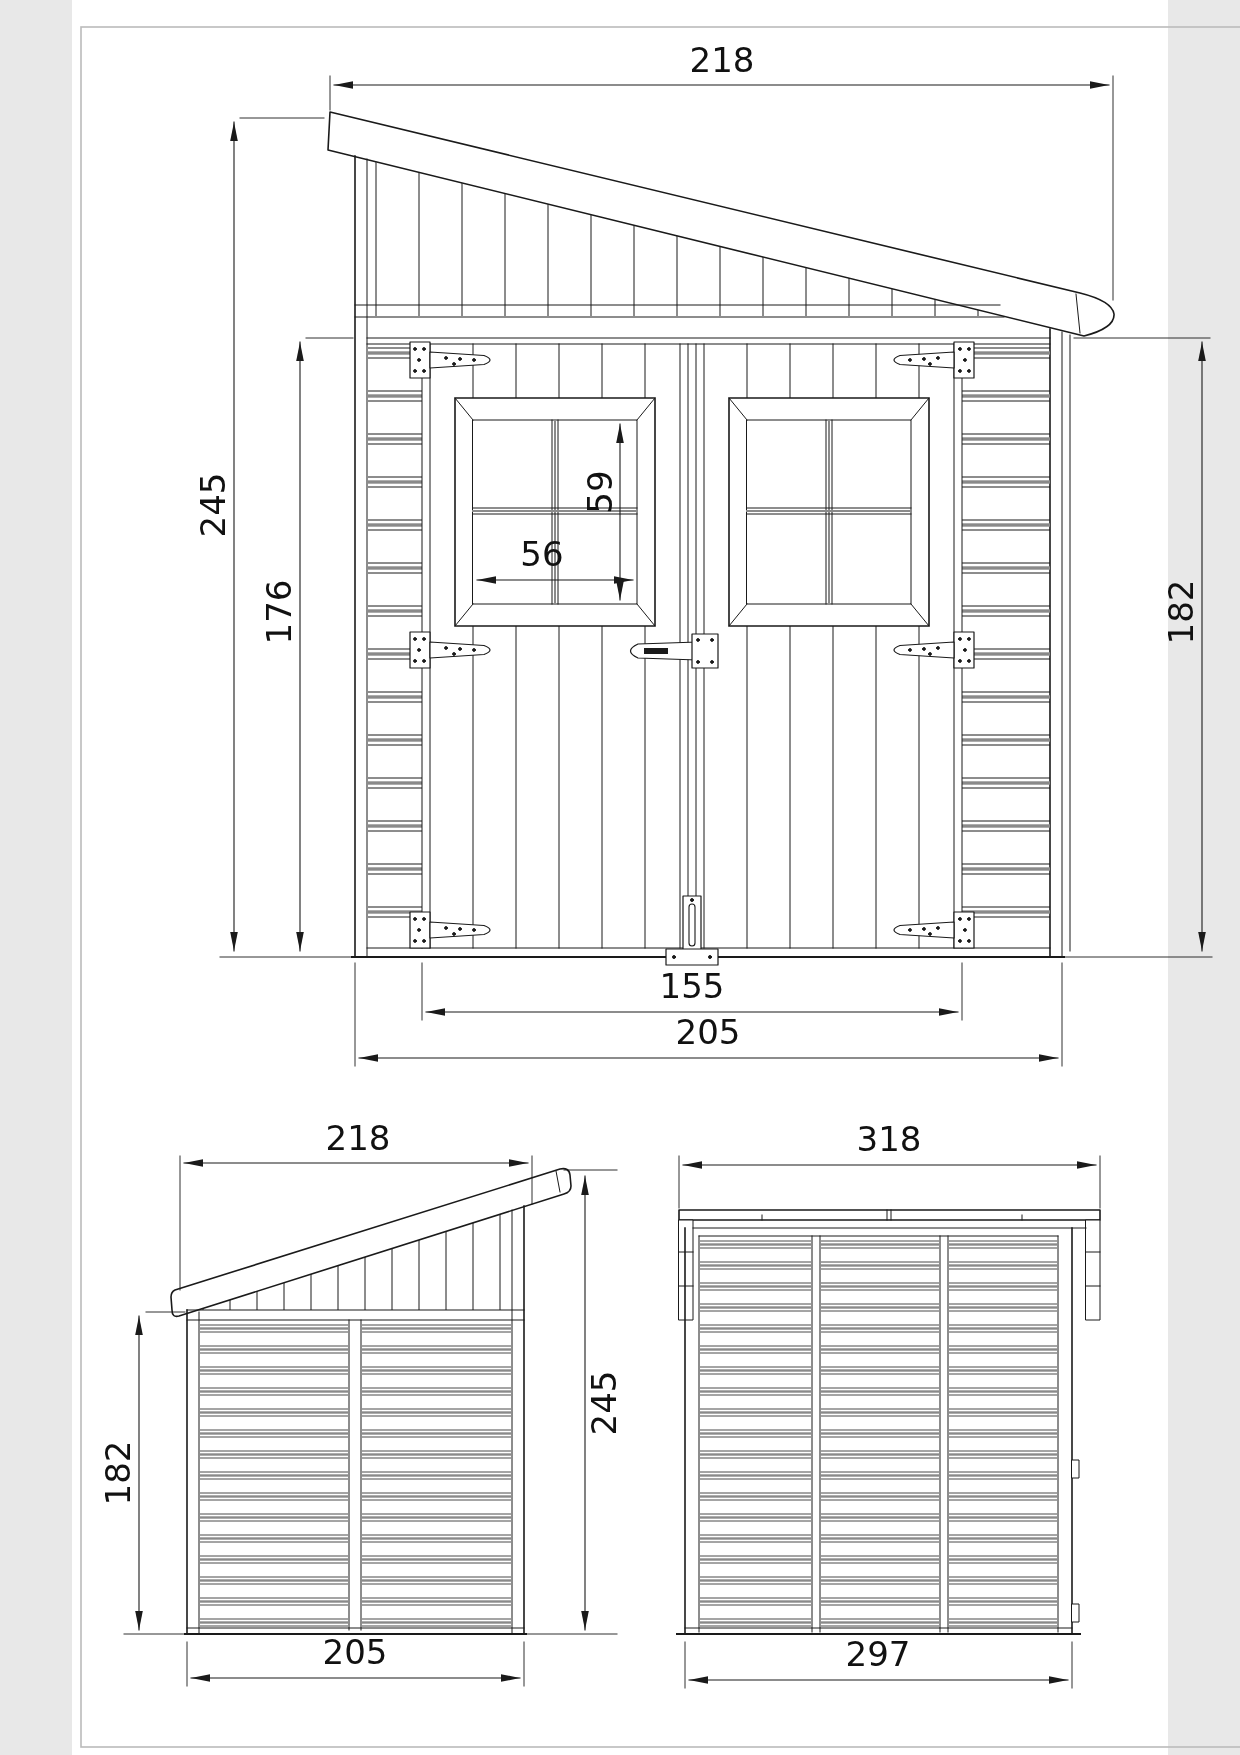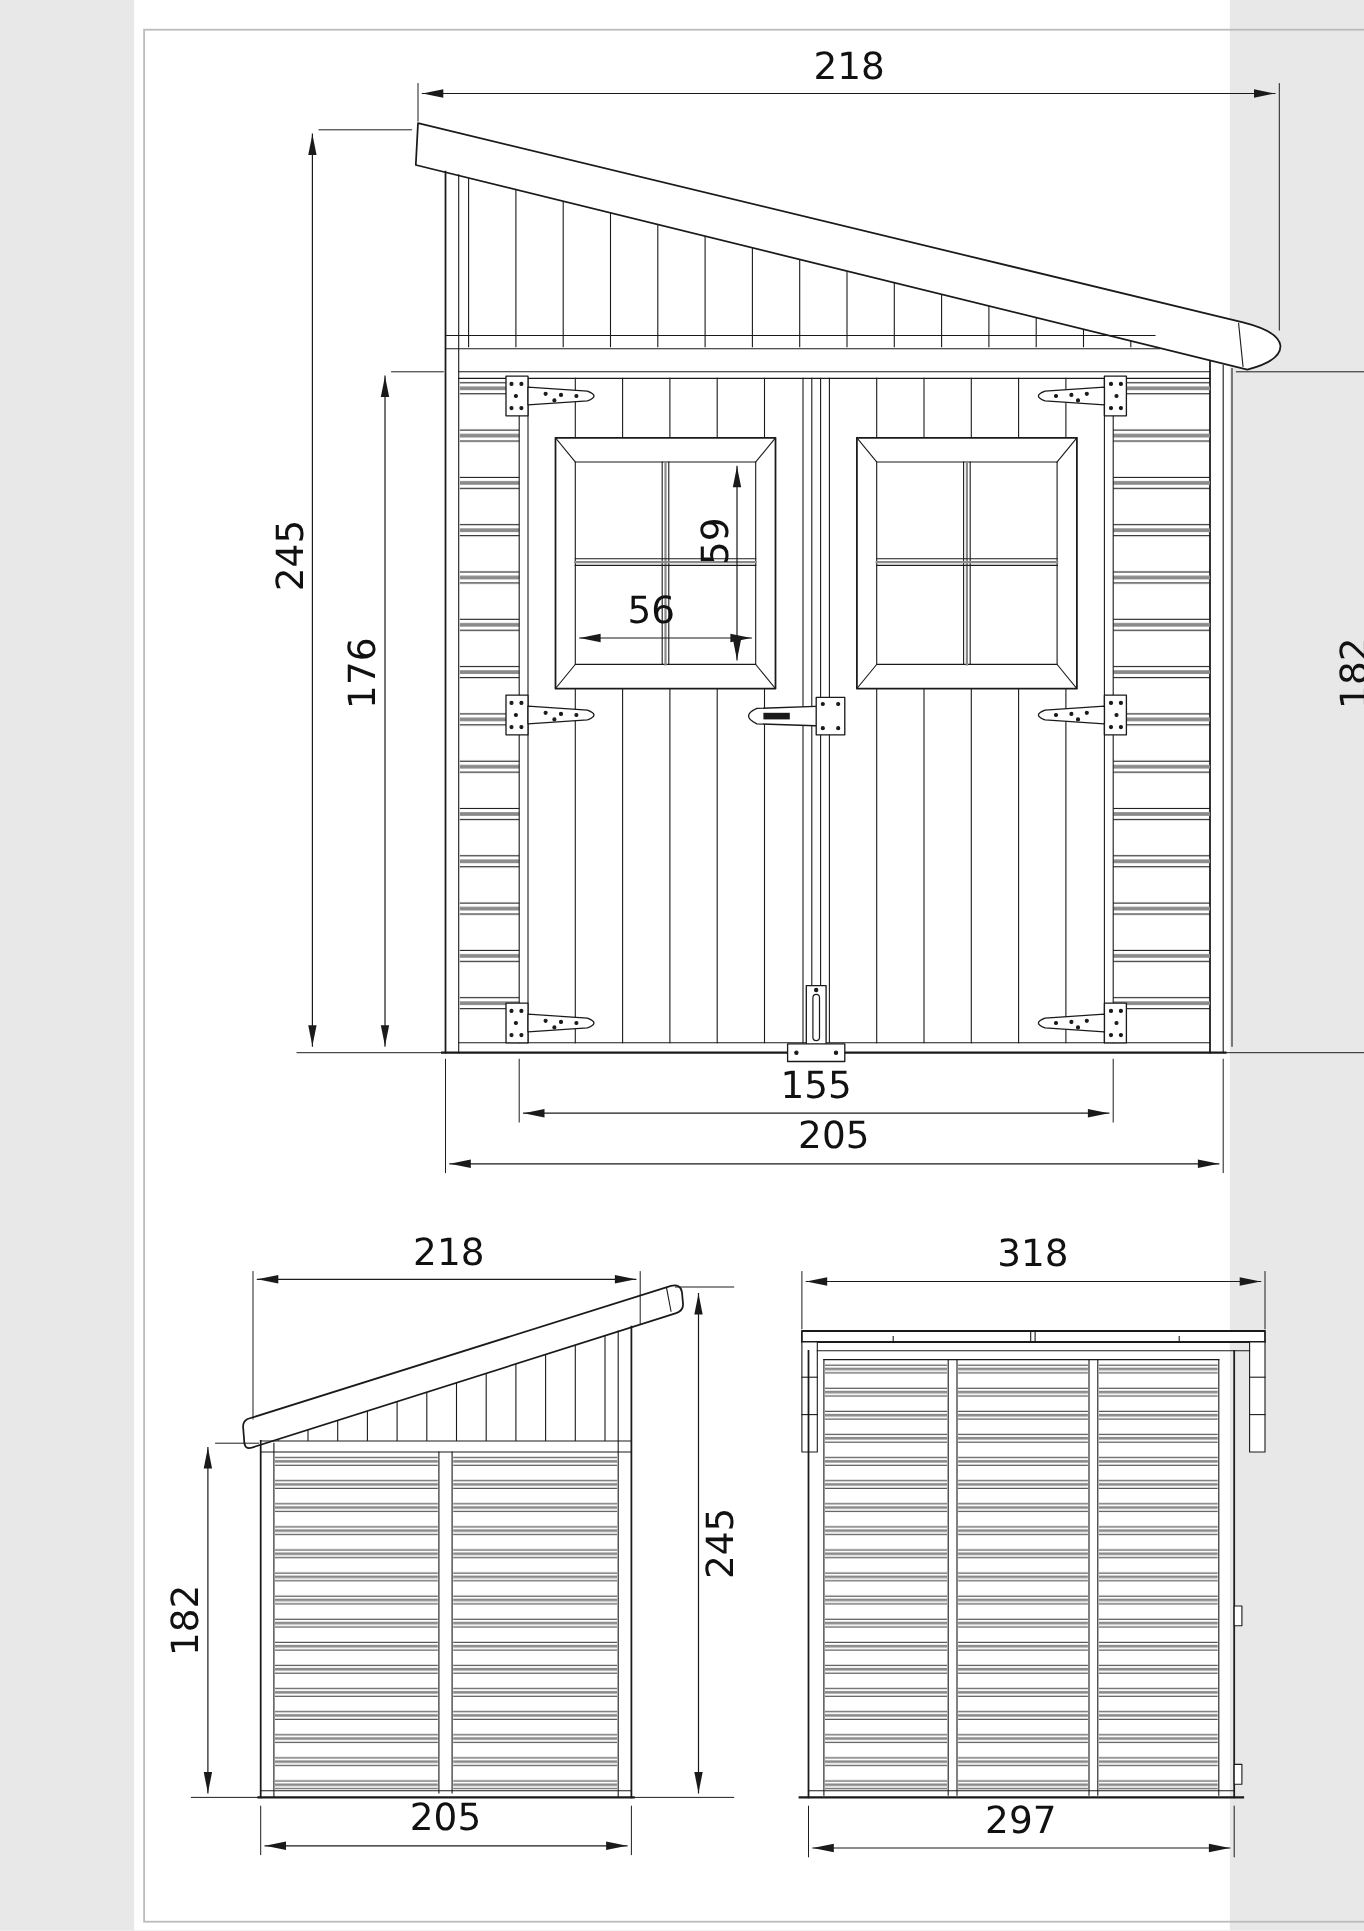--- a/index.html
+++ b/index.html
@@ -1,16 +1,16 @@
 <!DOCTYPE html>
 <html><head>
 <meta charset="utf-8">
 <style>
   html,body{margin:0;padding:0;background:#e8e8e8;}
-  .page{width:996px;height:1755px;background:#ffffff;margin:0 auto;position:relative;}
+  .page{width:1096px;height:1755px;background:#ffffff;margin:0 auto;position:relative;}
   svg{display:block;}
   .lbl{font-family:"DejaVu Sans","Liberation Sans",sans-serif;font-size:34px;fill:#111;stroke:none;}
   .outline{stroke-width:1.6;}
   .thin{stroke-width:1;}
   .dim{stroke-width:1.1;}
   .ext{stroke-width:0.9;}
   .bold{stroke-width:2;}
 </style>
 </head>
 <body>

